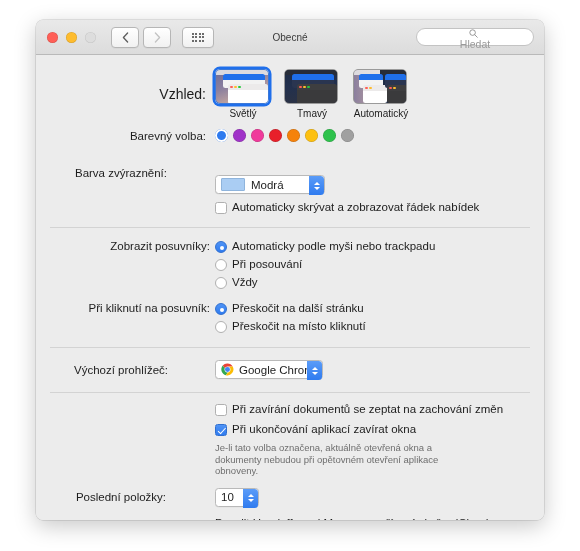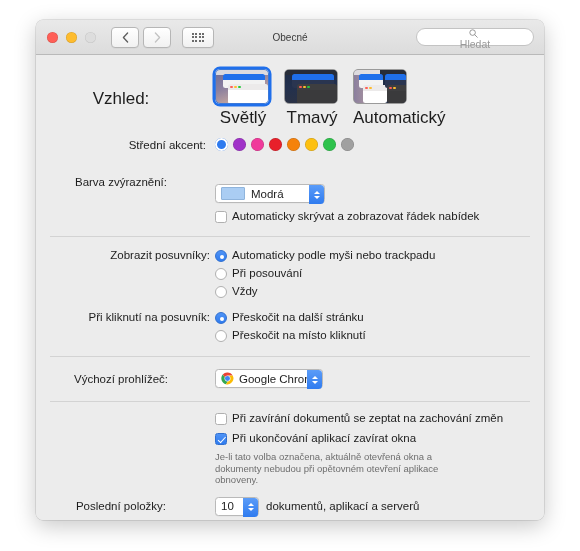--- a/index.html
+++ b/index.html
@@ -152,43 +152,43 @@
   }
 
   
   .appearance-row {
     display: flex;
     align-items: center;
     padding-top: 14px;
   }
   .appearance-label {
     width: 179px;
-    text-align: center;
-    font-size: 17px;
+    text-align: right;
+    font-size: 14px;
     color: #1d1d1d;
     padding-right: 9px;
     box-sizing: border-box;
   }
   .themes { display: flex; gap: 13px; }
   .theme { width: 56px; text-align: center; }
   .thumb {
     width: 54px;
     height: 35px;
     border-radius: 5px;
     position: relative;
     overflow: hidden;
     box-sizing: border-box;
     border: 1px solid #9a9a9a;
   }
   .theme.selected .thumb {
     box-shadow: 0 0 0 2.5px #1f6feb;
     border-color: #3b78d8;
   }
   .theme-name {
-    font-size: 17px;
+    font-size: 10px;
     color: #1d1d1d;
     margin-top: 4px;
   }
   
   .thumb-light { background: linear-gradient(160deg,#6c6e99 0%,#8b7f9e 40%,#c3a6a0 75%,#7d8ba8 100%); }
   .thumb-dark { background: linear-gradient(175deg,#1d2a44 0%,#22304e 45%,#2c3243 100%); }
   .tb-menubar {
     position: absolute; left: 0; right: 0; top: 0; height: 5px;
     background: rgba(235,235,235,0.85);
   }
@@ -439,21 +439,21 @@
                   </div>
                 <div class="body" style="height:12px;"></div>
               </div>
             </div>
             <div class="theme-name">Automatický</div>
           </div>
         </div>
       </div>
 
       <div class="accent-row">
-        <div class="accent-label">Střední akcent:</div>
+        <div class="accent-label">Barevný volba:</div>
         <div class="swatches">
           <span class="sw sel" style="background:#2f7bef;"></span>
           <span class="sw" style="background:#a033c8;"></span>
           <span class="sw" style="background:#f03a9b;"></span>
           <span class="sw" style="background:#e8202a;"></span>
           <span class="sw" style="background:#f5820b;"></span>
           <span class="sw" style="background:#fdc010;"></span>
           <span class="sw" style="background:#2ec24c;"></span>
           <span class="sw" style="background:#a0a0a0;"></span>
         </div>
@@ -553,21 +553,20 @@
 
       <div class="pop-row" style="margin-top:11px;">
         <div class="pop-label">Poslední položky:</div>
         <div class="popup" style="width:44px;">
           <span class="val">10</span>
           <span class="stepper-arrows" style="position:absolute;right:0;top:0;">
             <span class="arrow-up"></span>
             <span class="arrow-dn"></span>
           </span>
         </div>
-        <span class="cb-text" style="margin-left:7px;">dokumentů, aplikací a serverů</span>
       </div>
 
       <div class="cb-line" style="margin-top:10px;">
         <div class="indent"></div>
 
         <span class="cb-text">Povolit Handoff mezi Macem a zařízeními přes iCloud</span>
       </div>
 
     </div>
   </div>

